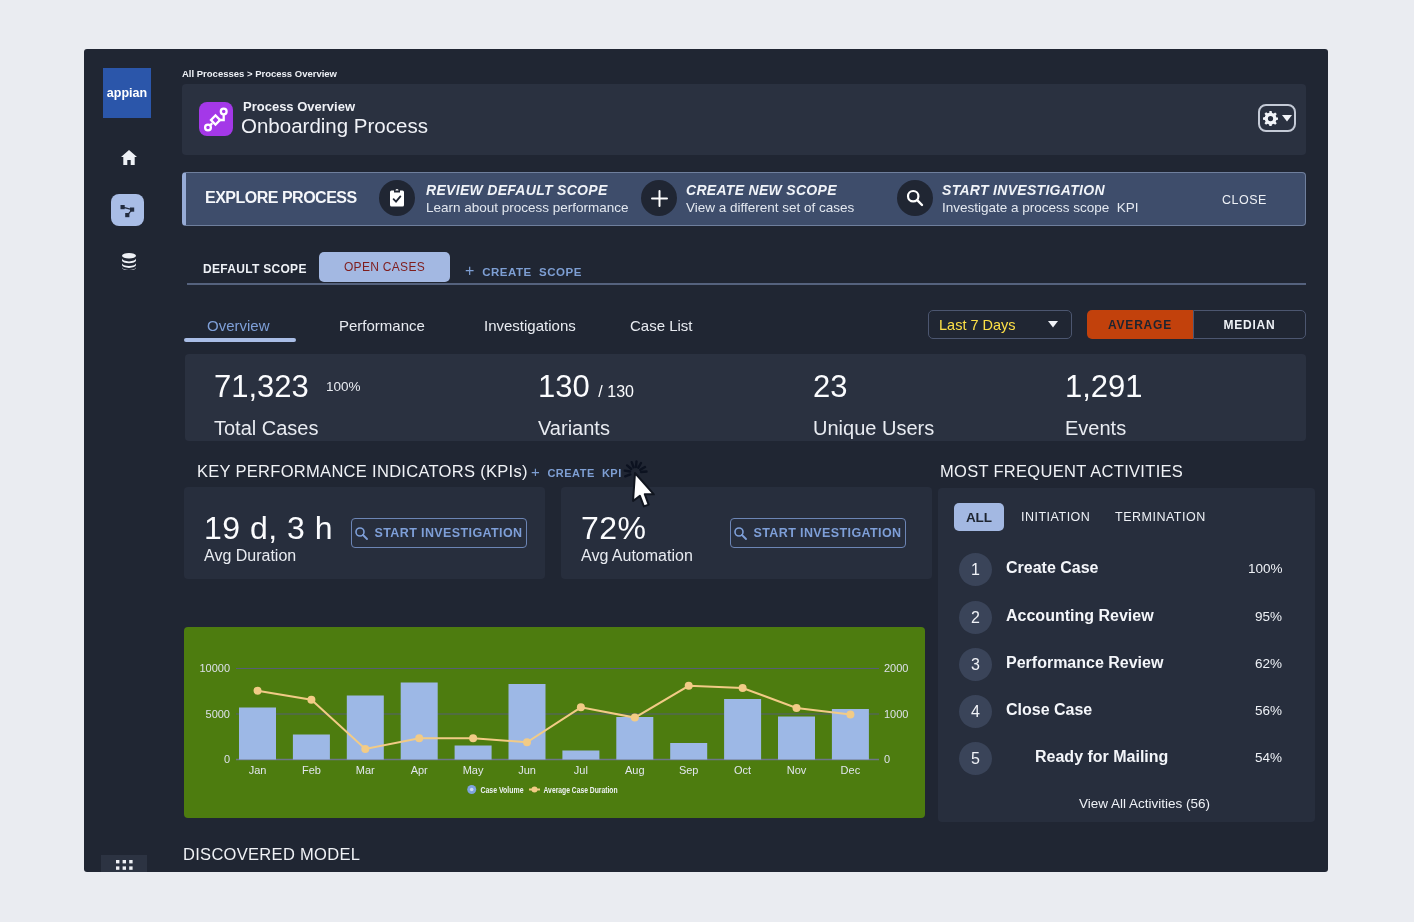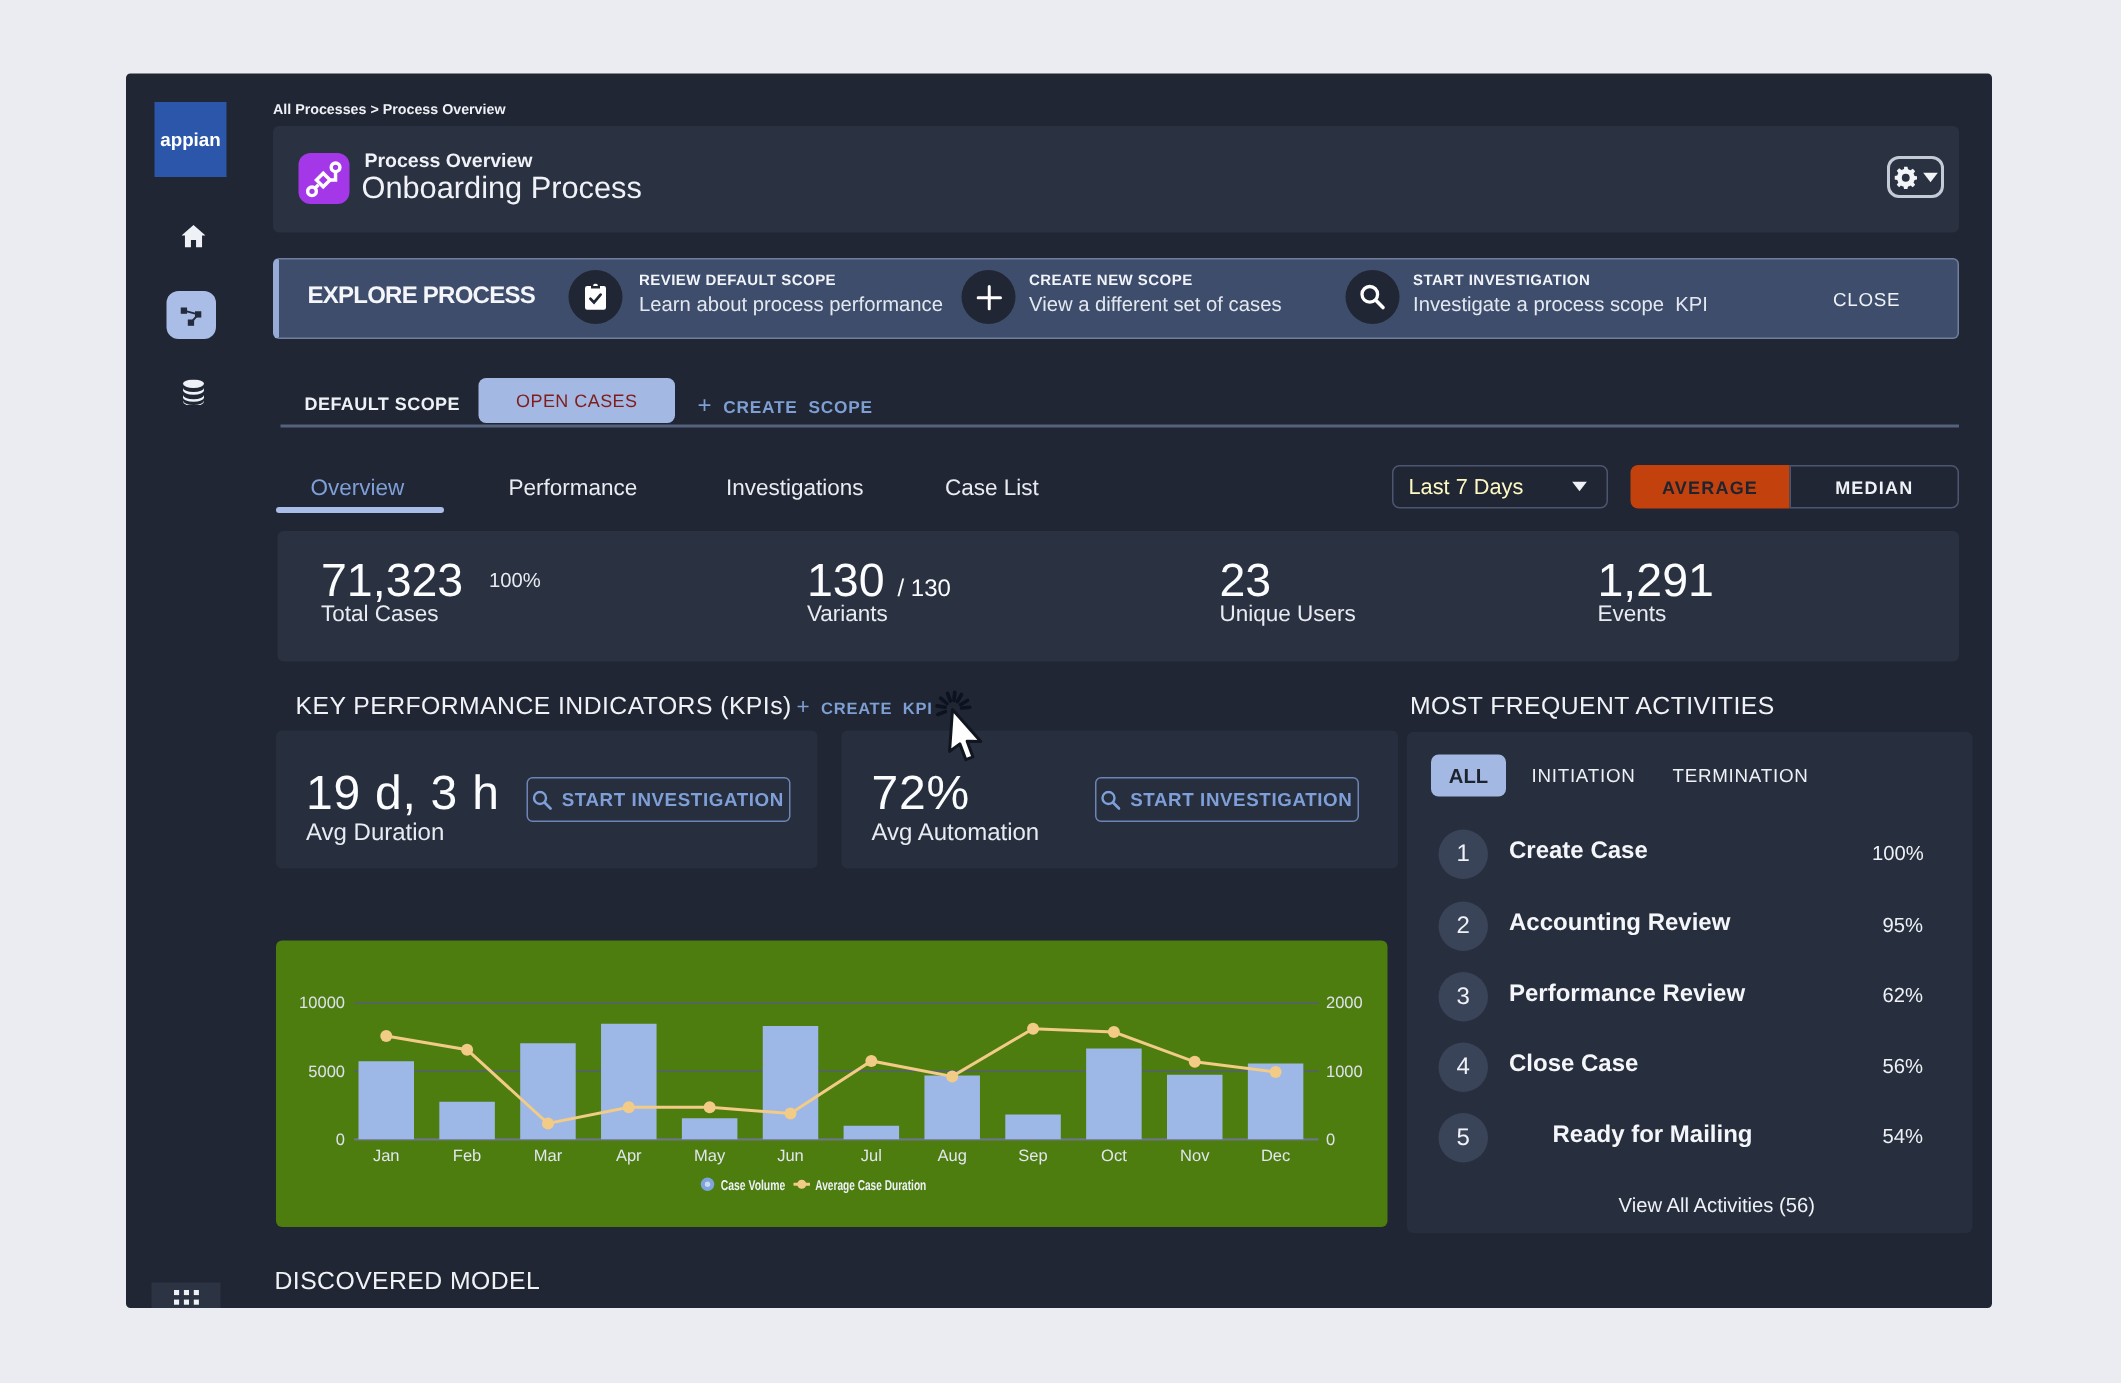--- a/index.html
+++ b/index.html
@@ -15,39 +15,39 @@
 .crumb { left:98px; top:19px; font-size:9.5px; font-weight:bold; color:#eef1f6; }
 .hdr { left:98px; top:35px; width:1124px; height:71px; background:#2a3140; border-radius:4px; }
 .picon { left:115px; top:53px; width:34px; height:34px; background:#a438e8; border-radius:8px; }
 .ptitle { left:159px; top:50px; font-size:13px; font-weight:bold; color:#f0f2f7; }
 .pname { left:157px; top:65px; font-size:20.5px; color:#f0f2f7; }
 .gear { left:1174px; top:55px; width:38px; height:28px; border:2px solid #c4cad6; border-radius:8px; display:flex; align-items:center; justify-content:center; gap:4px; }
 
 .banner { left:98px; top:123px; width:1124px; height:54px; background:#3e4d6b; border:1px solid rgba(170,188,220,0.45); border-left:4px solid #96abd6; border-radius:4px; }
 .b-title { left:121px; top:140px; font-size:16px; font-weight:bold; color:#f4f6fa; letter-spacing:-0.5px; }
 .bcirc { width:36px; height:36px; background:#202633; border-radius:50%; display:flex; align-items:center; justify-content:center; }
-.b-h { font-size:10px; font-weight:bold; color:#f0f3f8; letter-spacing:0.3px; }
+.b-h { font-size:14px; font-weight:bold; color:#f0f3f8; letter-spacing:0.3px;font-style:italic; }
 .b-s { font-size:13.5px; color:#e3e8f0; margin-top:2px; }
 .closeb { left:1138px; top:144px; font-size:12.5px; color:#eef1f6; letter-spacing:0.5px; }
 
 .dscope { left:119px; top:213px; font-size:12px; font-weight:bold; color:#eef1f6; letter-spacing:0.3px; }
 .opencases { left:235px; top:203px; width:131px; height:30px; background:#a3b8e2; border-radius:5px; color:#7f1d1d; font-size:12px; font-weight:normal; letter-spacing:0.3px; display:flex; align-items:center; justify-content:center; }
 .cscope { left:381px; top:213px; font-size:11.5px; font-weight:bold; color:#7e9fd4; letter-spacing:0.5px; }
 .tabline { left:103px; top:234px; width:1119px; height:2px; background:#55627e; }
 
 .vtab { font-size:15px; color:#e8ebf1; top:268px; }
 .vtab.on { color:#7e9fd8; }
 .ovline { left:100px; top:289px; width:112px; height:4px; border-radius:2px; background:#a9bde6; }
-.dd { left:844px; top:261px; width:144px; height:29px; border:1px solid #4c5670; border-radius:5px; display:flex; align-items:center; padding:0 10px; color:#fef9c3; font-size:14.5px; }
+.dd { left:844px; top:261px; width:144px; height:29px; border:1px solid #4c5670; border-radius:5px; display:flex; align-items:center; padding:0 10px; color:#fde047; font-size:14.5px; }
 .seg1 { left:1003px; top:261px; width:106px; height:29px; background:#c2410c; border-radius:5px 0 0 5px; color:#1d2430; font-weight:bold; font-size:12px; letter-spacing:0.8px; display:flex; align-items:center; justify-content:center; }
 .seg2 { left:1109px; top:261px; width:113px; height:29px; border:1px solid #4c5670; border-radius:0 5px 5px 0; color:#eef1f6; font-weight:bold; font-size:12px; letter-spacing:0.8px; display:flex; align-items:center; justify-content:center; }
 
 .band { left:101px; top:305px; width:1121px; height:87px; background:#2a3140; border-radius:4px; }
 .bignum { font-size:31px; color:#fbfcfe; top:320px; }
-.bandlbl { font-size:15px; color:#e8ebf1; top:352px; }
+.bandlbl { font-size:20px; color:#e8ebf1; top:368px; }
 
 .h2 { font-size:16.5px; color:#f0f2f6; letter-spacing:0.3px; }
 
 .card { background:#272e3d; border-radius:4px; top:438px; height:92px; }
 .cardnum { font-size:32px; color:#fbfcfe; top:461px; letter-spacing:0.5px; }
 .cardlbl { font-size:16px; color:#e8ebf1; top:498px; }
 .invbtn { top:469px; width:176px; height:30px; border:1px solid #6c85b5; border-radius:4px; color:#7e9fd8; white-space:nowrap; font-size:12.5px; font-weight:bold; letter-spacing:0.4px; display:flex; align-items:center; justify-content:center; gap:6px; }
 
 .actpanel { left:854px; top:439px; width:377px; height:334px; background:#272e3d; border-radius:4px; }
 .allpill { left:870px; top:454px; width:50px; height:28px; background:#a3b8e2; border-radius:5px; color:#1d2430; font-size:13.5px; font-weight:bold; display:flex; align-items:center; justify-content:center; }

